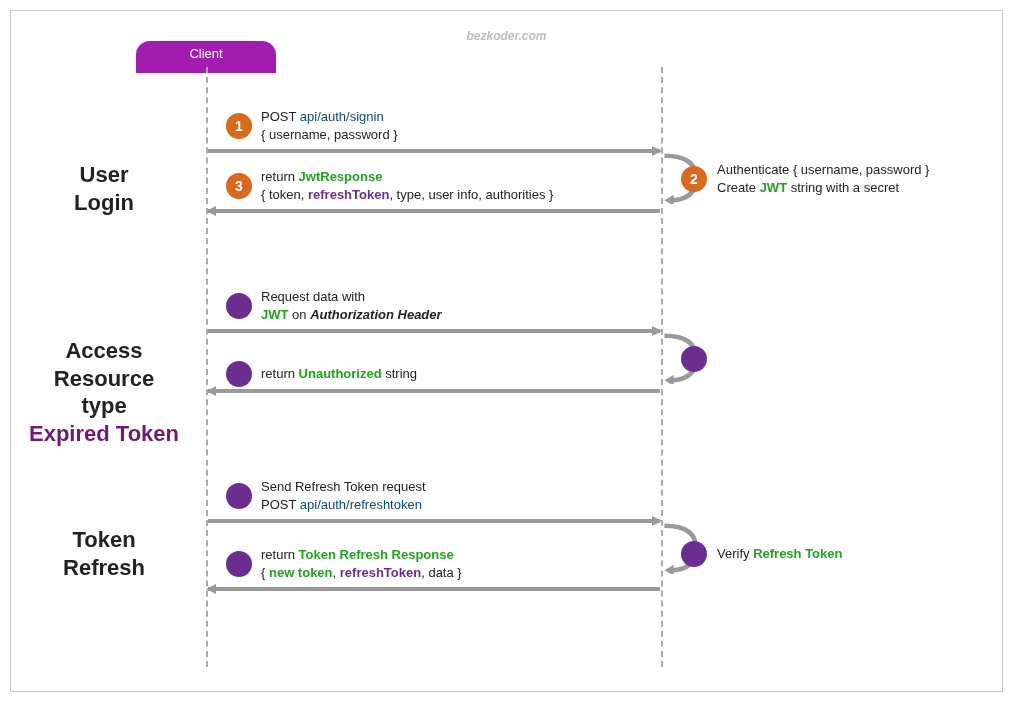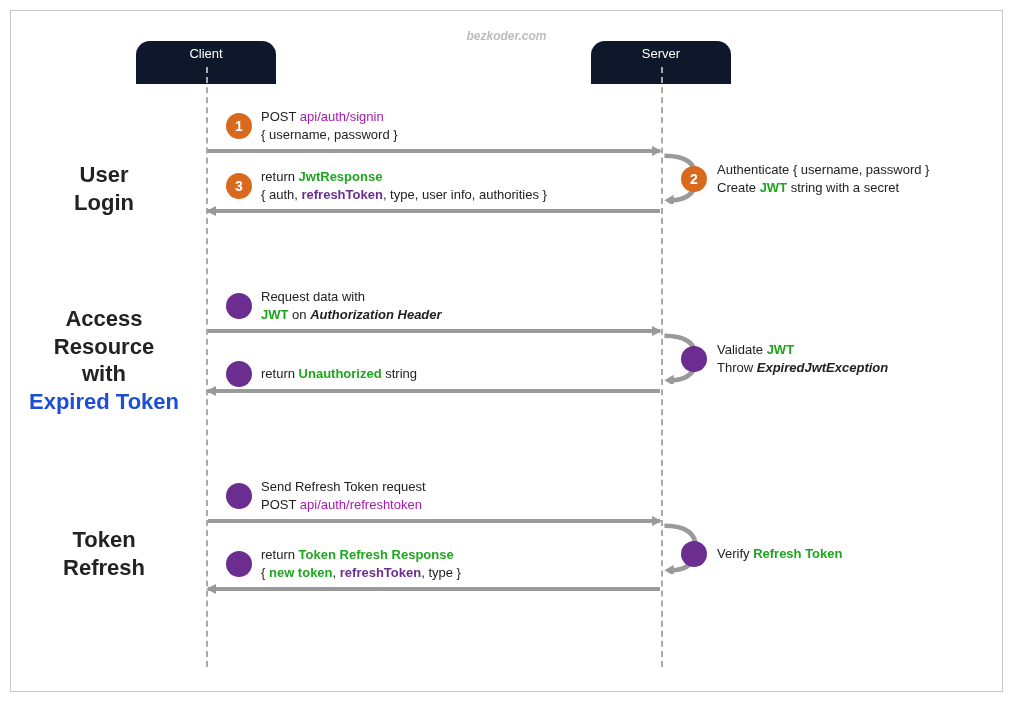--- a/index.html
+++ b/index.html
@@ -30,22 +30,22 @@
   }
   .diagram {
     position: relative;
     width: 100%;
     height: 100%;
   }
   .header-tab {
     position: absolute;
     top: 10px;
     width: 140px;
-    height: 43px;
-    background: #0f172a;
+    height: 32px;
+    background: #a21caf;
     color: #fff;
     font-size: 13px;
     text-align: center;
     line-height: 26px;
     border-top-left-radius: 14px;
     border-top-right-radius: 14px;
   }
   .client-tab { left: 105px; }
   .server-tab { left: 560px; }
   .lifeline {
@@ -60,23 +60,23 @@
   .phase-label {
     position: absolute;
     left: -22px;
     width: 190px;
     text-align: center;
     font-size: 22px;
     font-weight: 700;
     line-height: 1.25;
   }
   .phase1 { top: 130px; }
-  .phase2 { top: 274px; }
+  .phase2 { top: 306px; }
   .phase3 { top: 495px; }
-  .purple-text { color: #1d4ed8; }
+  .purple-text { color: #701a75; }
   .arrow {
     position: absolute;
     height: 0;
     border-top: 4px solid #9a9a9a;
     left: 177px;
     width: 452px;
   }
   .arrow::after {
     content: "";
     position: absolute;
@@ -117,53 +117,52 @@
     line-height: 1.4;
     width: 400px;
   }
   .msg-server {
     position: absolute;
     left: 686px;
     font-size: 13px;
     line-height: 1.4;
     width: 280px;
   }
-  .blue { color: #a21caf; text-align: center; }
+  .blue { color: #0c4a6e; text-align: center; }
   .green { color: #1ea61e; font-weight: 700; }
   .purple { color: #6b2d8f; font-weight: 700; }
   .bold { font-weight: 700; font-style: italic; }
   .return-arc {
     position: absolute;
     left: 632px;
     width: 40px;
     height: 52px;
   }
 </style>
 </head>
 <body>
 
 <div class="outer">
   <div class="watermark">bezkoder.com</div>
 
   <div class="diagram">
 
     <div class="header-tab client-tab">Client</div>
-    <div class="header-tab server-tab">Server</div>
 
     <div class="lifeline client-line"></div>
     <div class="lifeline server-line"></div>
 
     <div class="phase-label phase1">
       <span>User</span><br>
       <span>Login</span>
     </div>
     <div class="phase-label phase2">
       <span>Access</span><br>
       <span>Resource</span><br>
-      <span>with</span><br>
+      <span>type</span><br>
       <span class="purple-text">Expired Token</span>
     </div>
     <div class="phase-label phase3">
       <span>Token</span><br>
       <span>Refresh</span>
     </div>
 
     <div class="step-num orange" style="top:82px">1</div>
     <div class="msg" style="top:77px">
       <span>POST </span><span class="blue">api/auth/signin</span><br>
@@ -177,40 +176,36 @@
     </svg>
     <div class="step-num orange server" style="top:135px">2</div>
     <div class="msg-server" style="top:130px">
       <span>Authenticate { username, password }</span><br>
       <span>Create </span><span class="green">JWT</span><span> string with a secret</span>
     </div>
 
     <div class="step-num orange" style="top:142px">3</div>
     <div class="msg" style="top:137px">
       <span>return </span><span class="green">JwtResponse</span><br>
-      <span>{ auth, </span><span class="purple">refreshToken</span><span>, type, user info, authorities }</span>
+      <span>{ token, </span><span class="purple">refreshToken</span><span>, type, user info, authorities }</span>
     </div>
     <div class="arrow left" style="top:178px"></div>
 
     <div class="step-num purple" style="top:262px">4</div>
     <div class="msg" style="top:257px">
       <span>Request data with</span><br>
       <span class="green">JWT</span><span> on </span><span class="bold">Authorization Header</span>
     </div>
     <div class="arrow right" style="top:298px"></div>
 
     <svg class="return-arc" style="top:301px" viewBox="0 0 40 56">
       <path d="M0 4 Q34 4 34 28 Q34 52 6 52" fill="none" stroke="#9a9a9a" stroke-width="5"></path>
       <polygon points="0,52 10,46 10,58" fill="#9a9a9a"></polygon>
     </svg>
     <div class="step-num purple server" style="top:315px">5</div>
-    <div class="msg-server" style="top:310px">
-      <span>Validate </span><span class="green">JWT</span><br>
-      <span>Throw </span><span class="bold">ExpiredJwtException</span>
-    </div>
 
     <div class="step-num purple" style="top:330px">6</div>
     <div class="msg" style="top:334px">
       <span>return </span><span class="green">Unauthorized</span><span> string</span>
     </div>
     <div class="arrow left" style="top:358px"></div>
 
     <div class="step-num purple" style="top:452px">7</div>
     <div class="msg" style="top:447px">
       <span>Send Refresh Token request</span><br>
@@ -223,18 +218,18 @@
       <polygon points="0,52 10,46 10,58" fill="#9a9a9a"></polygon>
     </svg>
     <div class="step-num purple server" style="top:510px">8</div>
     <div class="msg-server" style="top:514px">
       <span>Verify </span><span class="green">Refresh Token</span>
     </div>
 
     <div class="step-num purple" style="top:520px">9</div>
     <div class="msg" style="top:515px">
       <span>return </span><span class="green">Token Refresh Response</span><br>
-      <span>{ </span><span class="green">new token</span><span>, </span><span class="purple">refreshToken</span><span>, type }</span>
+      <span>{ </span><span class="green">new token</span><span>, </span><span class="purple">refreshToken</span><span>, data }</span>
     </div>
     <div class="arrow left" style="top:556px"></div>
 
   </div>
 </div>
 
 </body></html>

